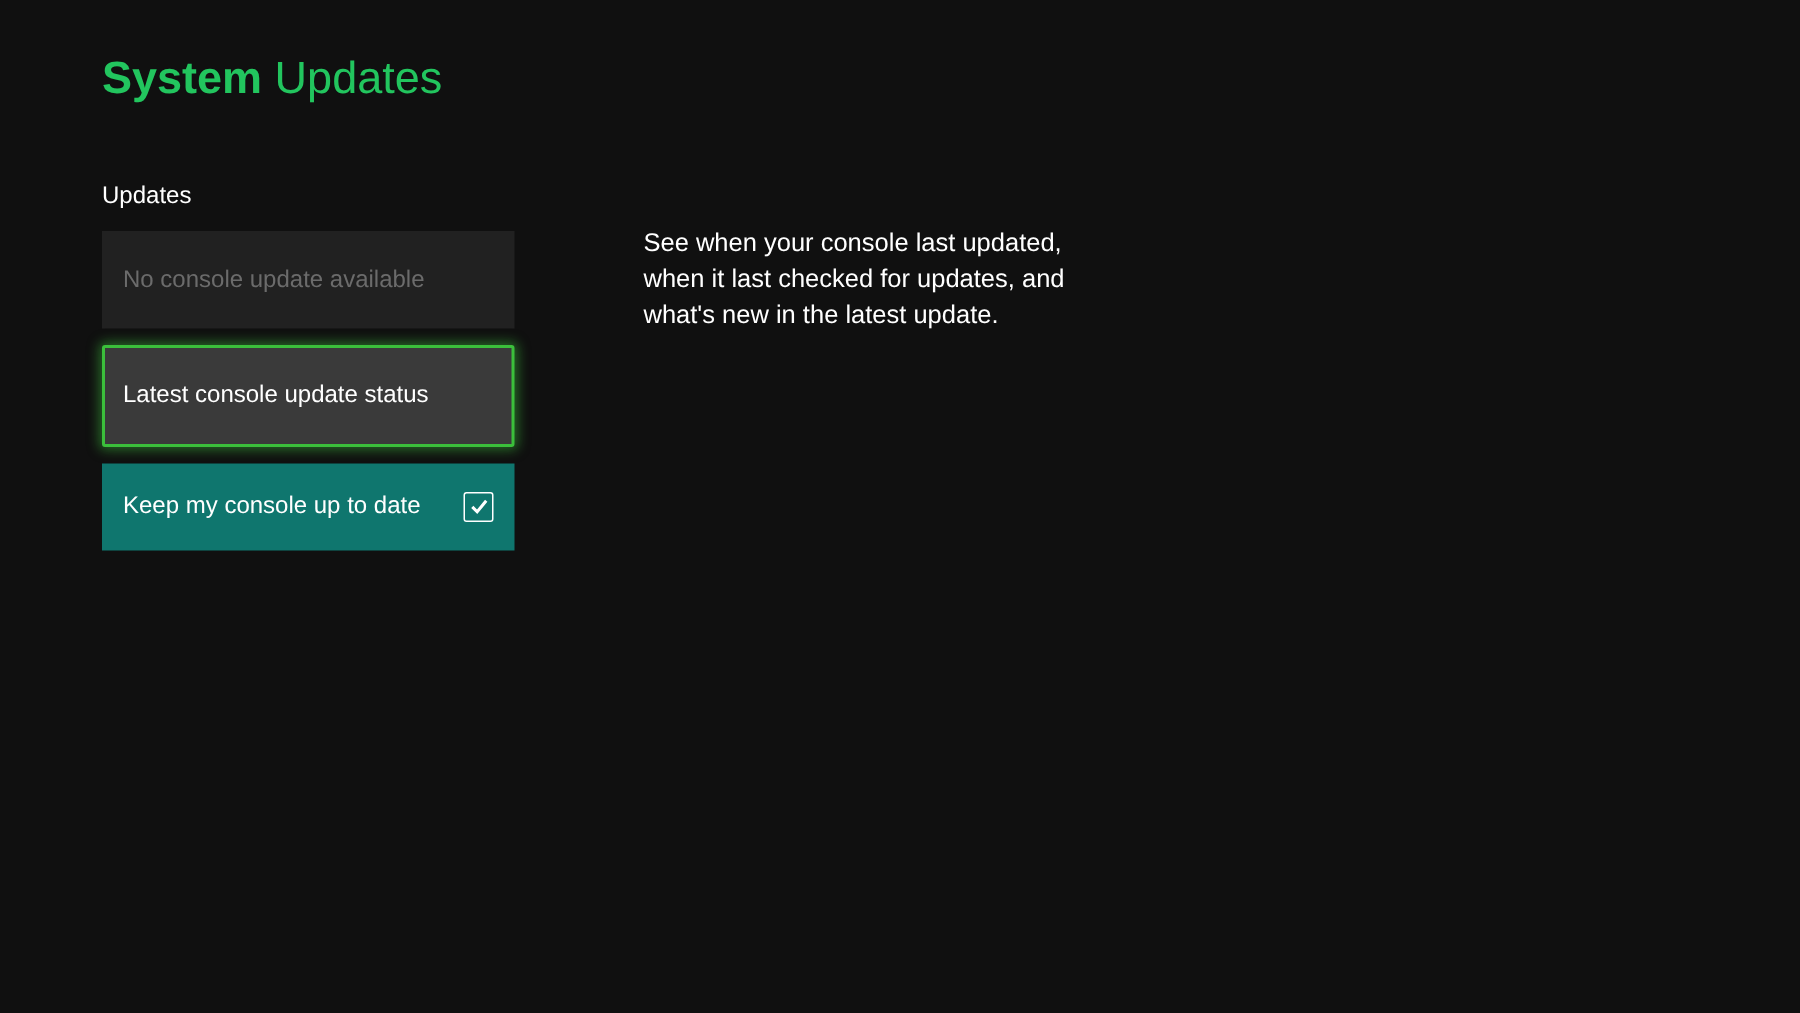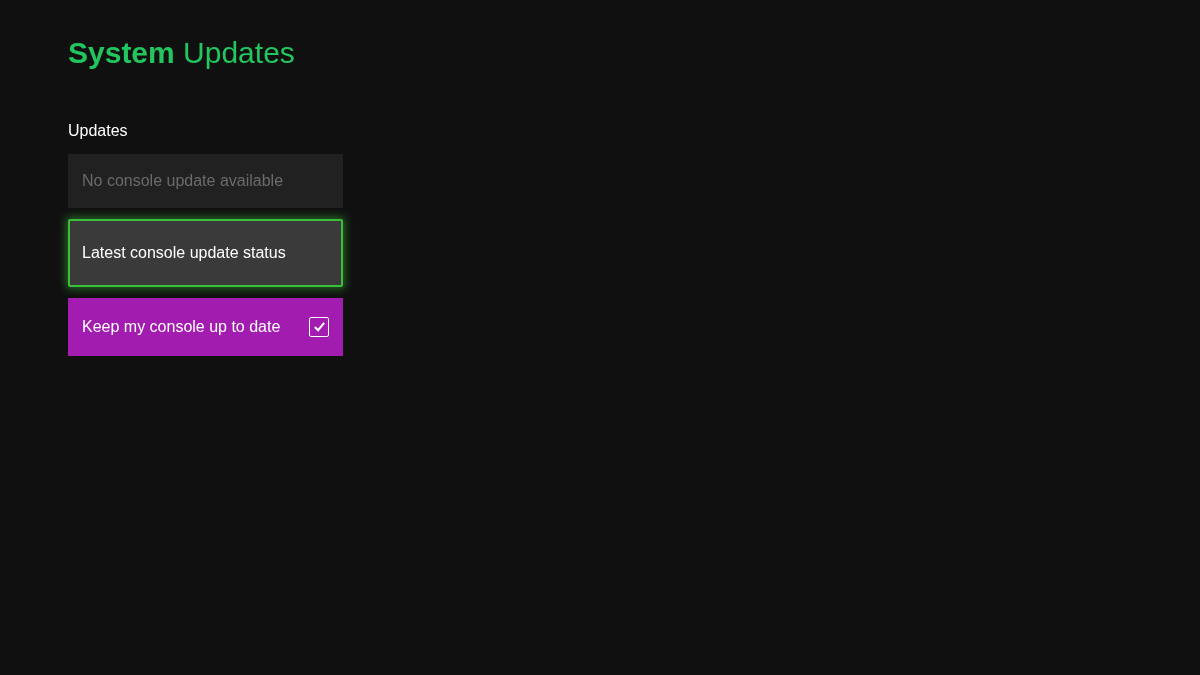--- a/index.html
+++ b/index.html
@@ -35,35 +35,35 @@
     width: 275px;
   }
   .section-label {
     font-size: 16px;
     font-weight: 400;
     color: #ffffff;
     margin-bottom: 14px;
   }
   .item {
     width: 275px;
-    background: #a21caf;
+    background: #0f766e;
     padding: 18px 14px;
     font-size: 16px;
     font-weight: 400;
     color: #ffffff;
     margin-bottom: 11px;
     display: flex;
     align-items: center;
     justify-content: space-between;
     cursor: pointer;
   }
   .item.disabled {
     color: #6b6b6b;
     background: #212121;
-    height: 54px;
+    height: 65px;
   }
   .item.selected {
     background: #3a3a3a;
     border: 2px solid #3bbf3b;
     box-shadow: 0 0 8px 2px rgba(59,191,59,0.5);
     padding: 16px 12px;
     border-radius: 2px;
     height: 68px;
   }
   .item .label {
@@ -128,16 +128,19 @@
         <span class="checkbox">
           <svg viewBox="0 0 14 14">
               <polyline points="2,7.5 5.5,11 12,3"></polyline>
             </svg>
         </span>
       </div>
 
 
     </div>
 
+    <div class="right-col">
+      <div class="description">See when your console last updated, when it last checked for updates, and what's new in the latest update.</div>
+    </div>
 
   </div>
 
 </div>
 
 </body></html>

